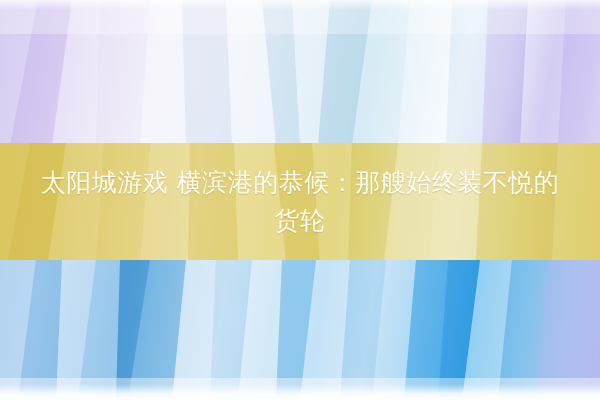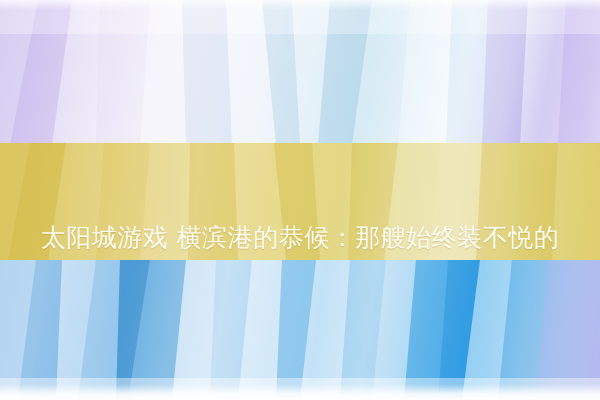--- a/index.html
+++ b/index.html
@@ -97,21 +97,20 @@
   .title-wrap {
     position: absolute;
     left: 0; top: 143px;
     width: 600px; height: 118px;
     display: flex;
     flex-direction: column;
     align-items: center;
     justify-content: center;
     box-sizing: border-box;
     padding: 0 20px;
-    margin-top: 36px;
   }
   .title-text {
     width: 100%;
     text-align: center;
     color: #fdfcf4;
     font-size: 25px;
     line-height: 38px;
     font-weight: 400;
     letter-spacing: 0.5px;
     text-shadow: 0 1px 1px rgba(140,115,30,0.28);
@@ -202,16 +201,17 @@
       <polygon points="448,0 480,0 462,140 438,140" fill="#0f86d8" opacity="0.48"></polygon>
       <polygon points="480,0 512,0 498,140 462,140" fill="#ffffff" opacity="0.40"></polygon>
       <polygon points="512,0 548,0 536,140 498,140" fill="#8ec3ea" opacity="0.28"></polygon>
       <polygon points="548,0 600,0 600,140 536,140" fill="#b0b4ef" opacity="0.42"></polygon>
       <rect x="0" y="118" width="600" height="22" fill="#ffffff" opacity="0.42"></rect>
     </svg>
   </div>
 
   <div class="title-wrap">
     <div class="title-text">太阳城游戏 横滨港的恭候：那艘始终装不悦的</div>
+    <div class="title-text">货轮</div>
   </div>
 
   <div class="bottom-fade"></div>
 </div>
 
 </body></html>

